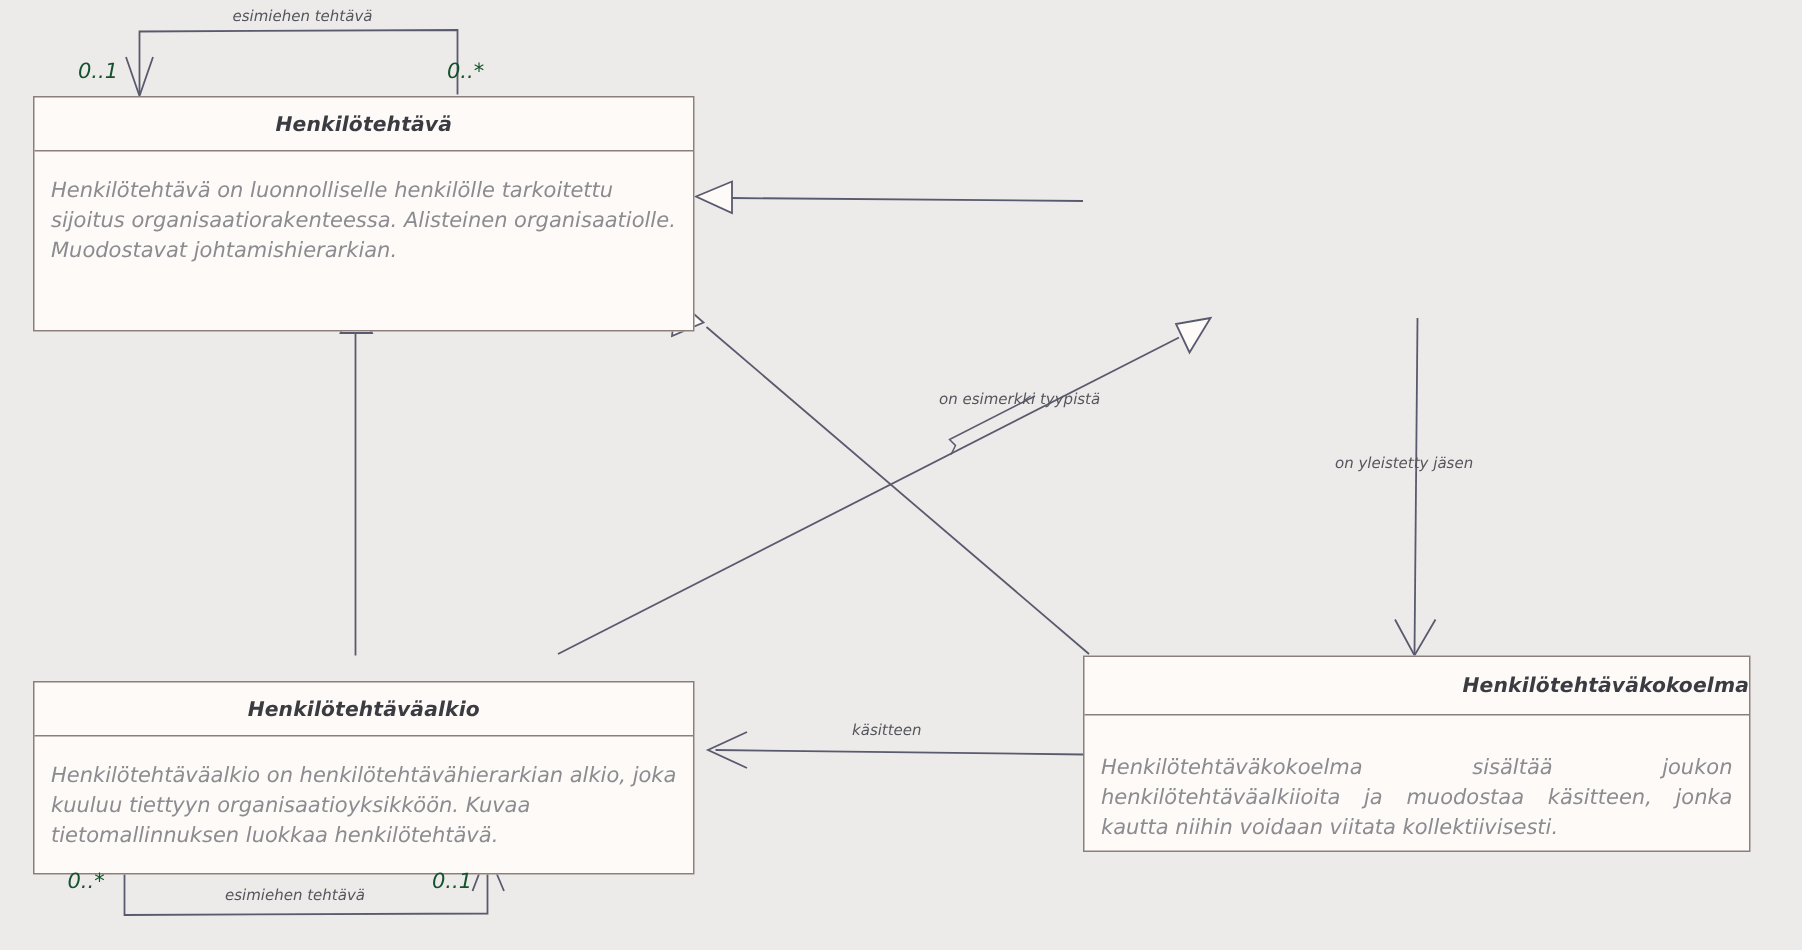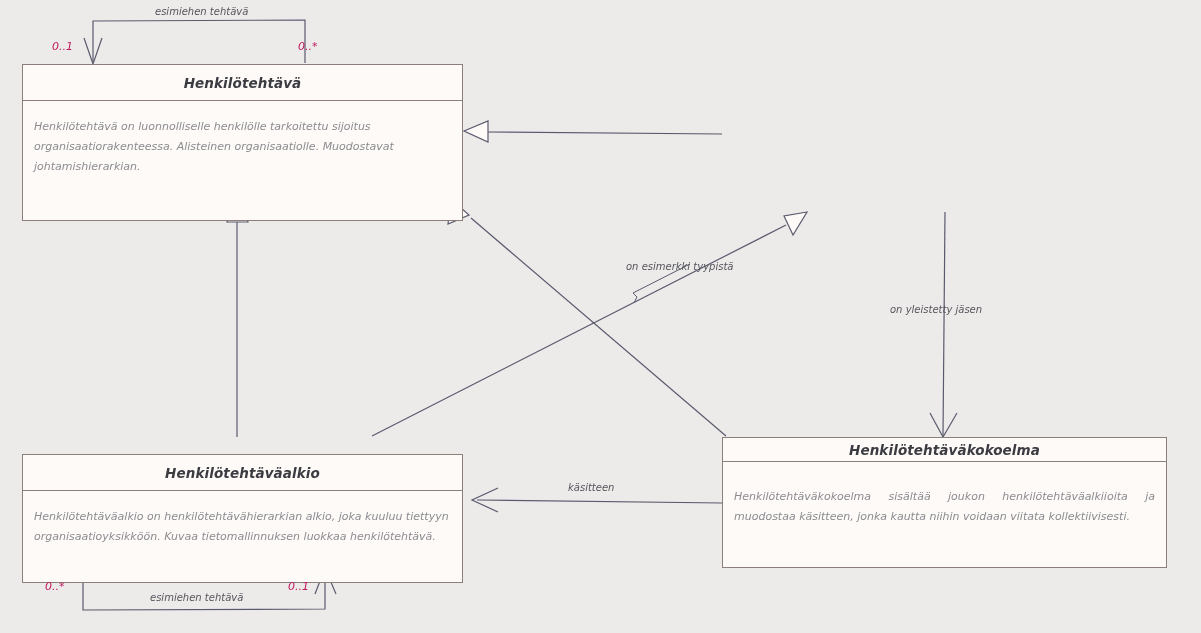--- a/index.html
+++ b/index.html
@@ -47,37 +47,37 @@
     font-size: 13.5px;
     color: #3b3b42;
     letter-spacing: 0.1px;
   }
   .uml-class-body {
     padding: 16px 11px 10px 11px;
     box-sizing: border-box;
   }
   .uml-class-desc {
     font-style: italic;
-    font-size: 11px;
+    font-size: 14px;
     line-height: 20px;
     color: #8b8b90;
   }
   .edge-label {
     position: absolute;
     font-style: italic;
     font-size: 10px;
     color: #55555d;
     white-space: nowrap;
     z-index: 6;
   }
   .mult-label {
     position: absolute;
     font-style: italic;
-    font-size: 11px;
-    color: #be185d;
+    font-size: 14px;
+    color: #14532d;
     white-space: nowrap;
     z-index: 6;
     text-align: center;
   }
   .justify-desc {
     text-align: justify;
   }
 </style>
 </head>
 <body>
@@ -145,21 +145,21 @@
   <div class="uml-class" style="left:22px; top:438px; width:441px; height:129px;margin-top:16px;">
     <div class="uml-class-header">
       <span class="uml-class-title">Henkilötehtäväalkio</span>
     </div>
     <div class="uml-class-body">
       <div class="uml-class-desc">Henkilötehtäväalkio on henkilötehtävähierarkian alkio, joka kuuluu tiettyyn organisaatioyksikköön. Kuvaa tietomallinnuksen luokkaa henkilötehtävä.</div>
     </div>
   </div>
 
   <div class="uml-class" style="left:722px; top:437px; width:445px; height:131px;">
-    <div class="uml-class-header" style="height:24px;">
+    <div class="uml-class-header" style="height:39px;justify-content:flex-end;">
       <span class="uml-class-title">Henkilötehtäväkokoelma</span>
     </div>
     <div class="uml-class-body" style="padding-top:25px;">
       <div class="uml-class-desc justify-desc">Henkilötehtäväkokoelma sisältää joukon henkilötehtäväalkiioita ja muodostaa käsitteen, jonka kautta niihin voidaan viitata kollektiivisesti.</div>
     </div>
   </div>
 
   <div class="edge-label" style="left:155px; top:6px;">esimiehen tehtävä</div>
 
   <div class="mult-label" style="left:52px; top:40px;">0..1</div>

